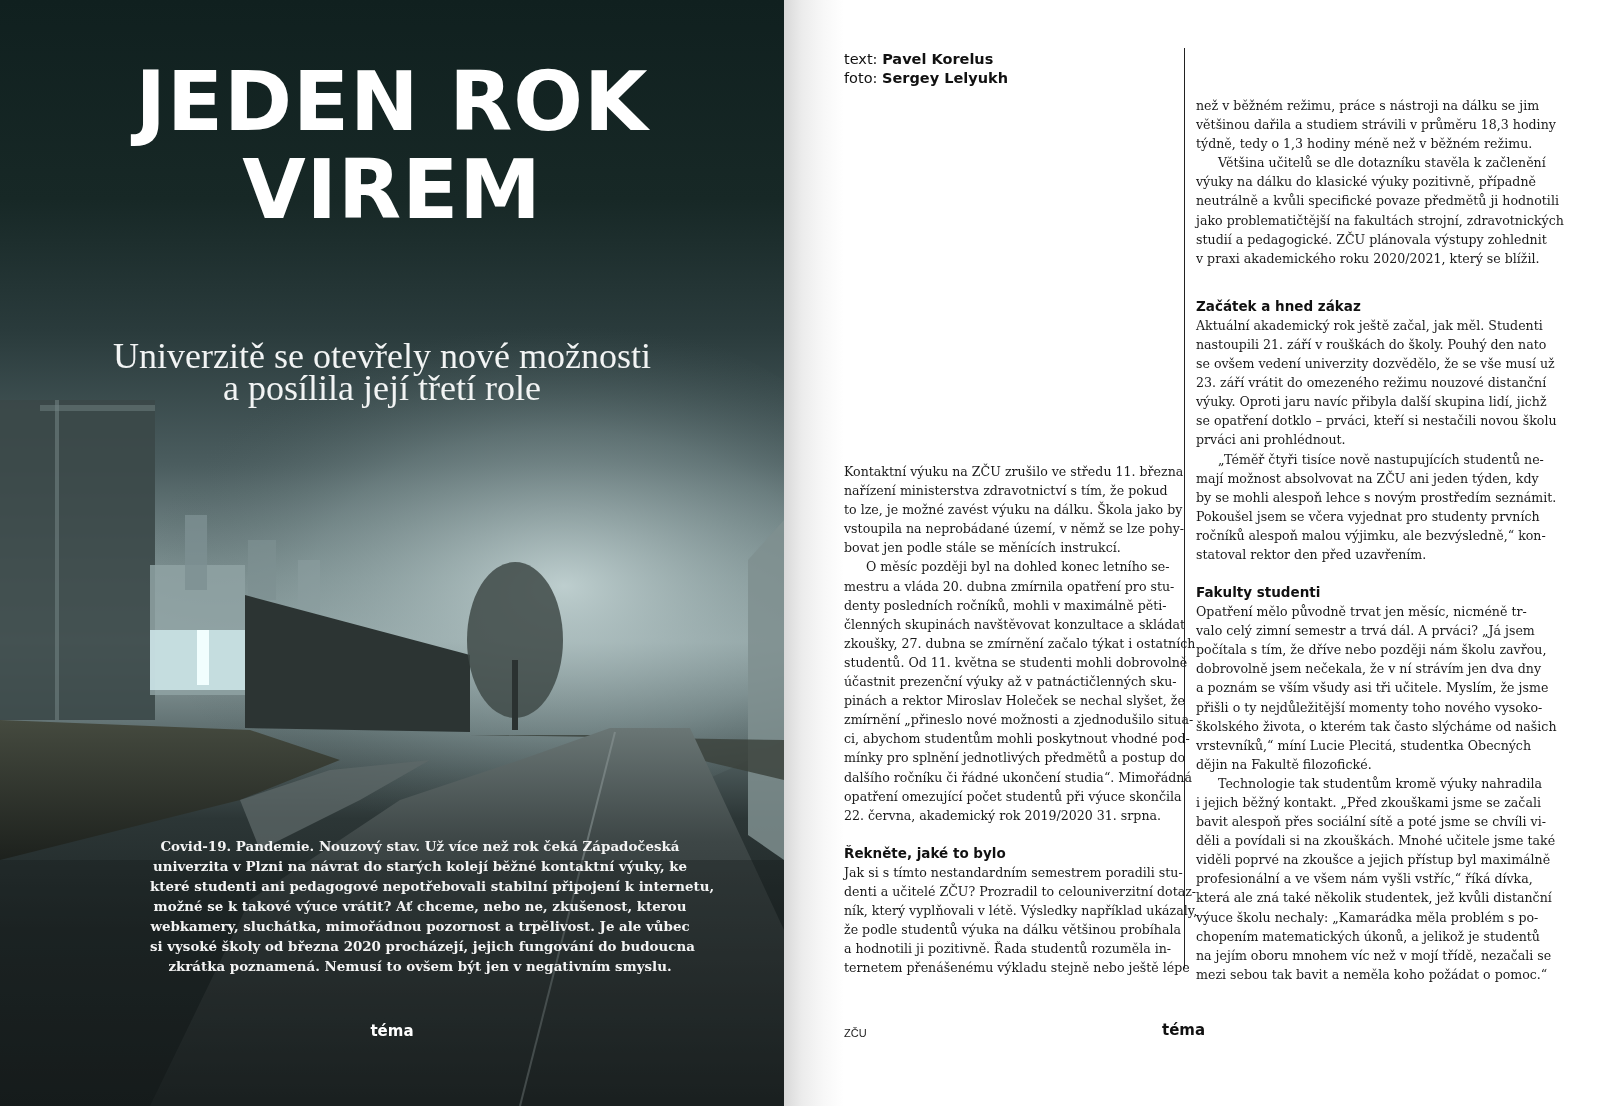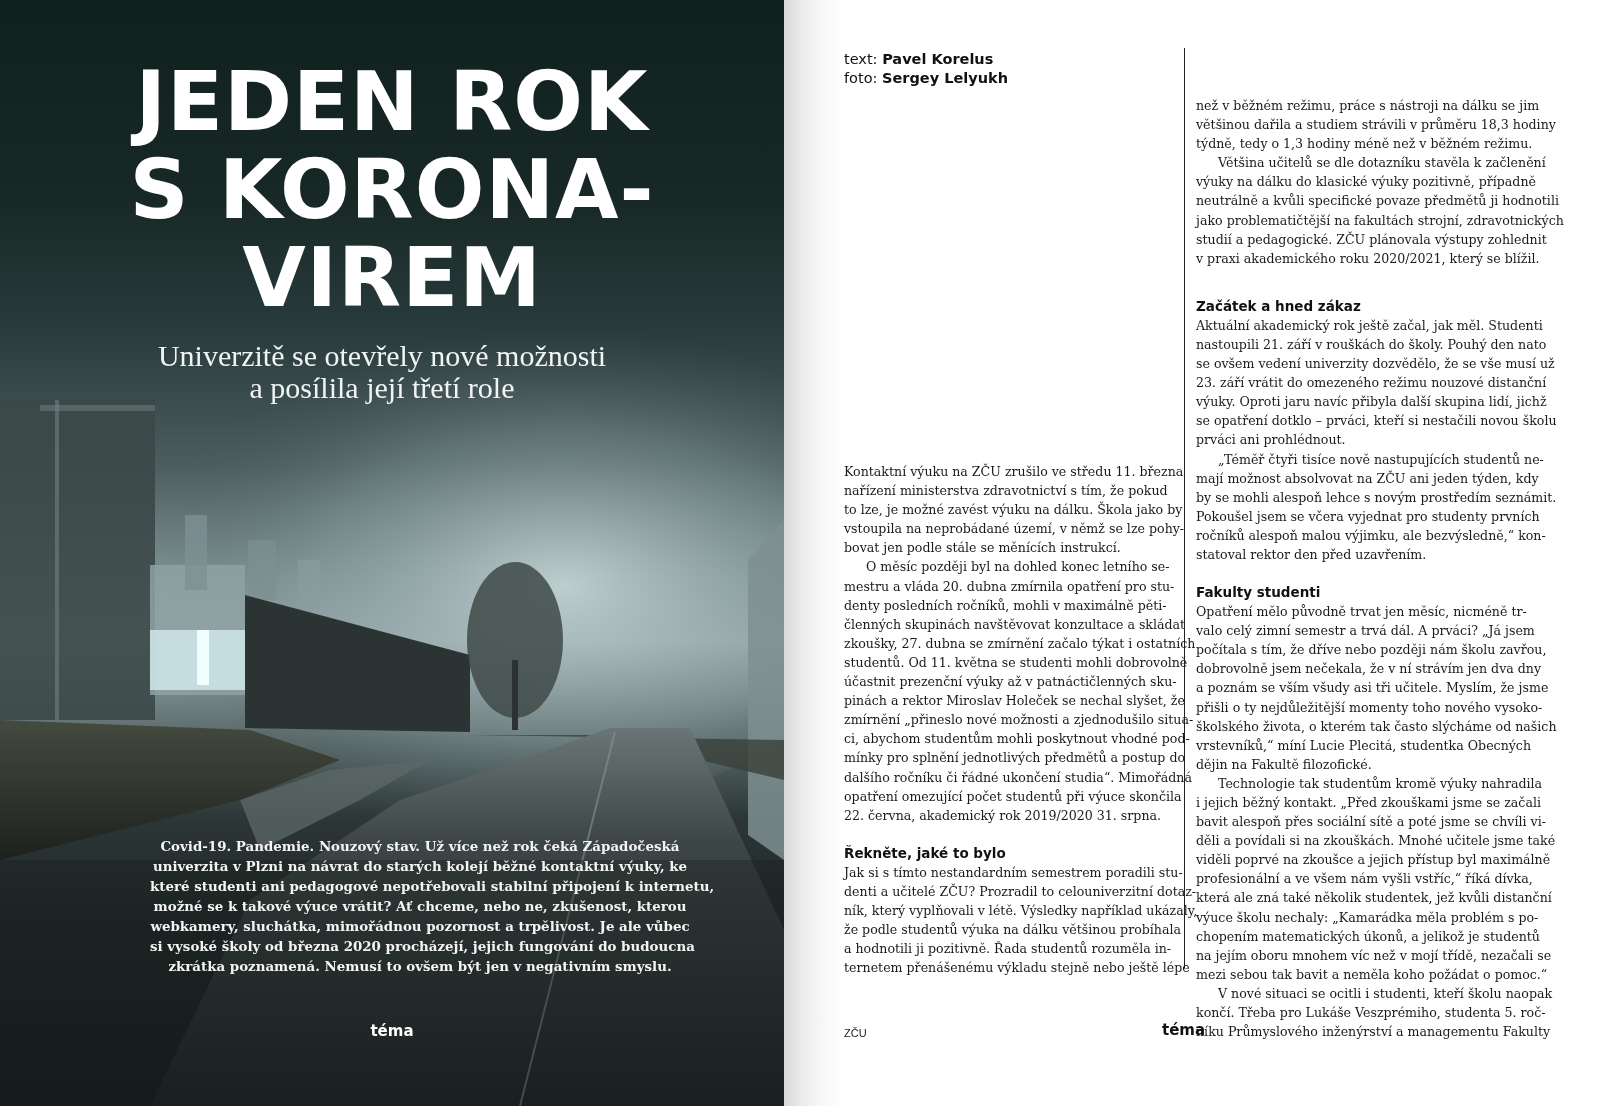--- a/index.html
+++ b/index.html
@@ -6,21 +6,21 @@
   body { width: 1600px; height: 1106px; overflow: hidden; background: #fff; position: relative; font-family: "DejaVu Serif", serif; }
 
   
   .left-page { position: absolute; left: 0; top: 0; width: 784px; height: 1106px; overflow: hidden;
     background: linear-gradient(180deg, #10201f 0%, #172826 18%, #2a3b3c 30%, #4b5d5f 42%, #7e9192 52%, #97a9aa 58%, #5f6f70 66%, #2c3636 74%, #1e2626 84%, #151b1b 100%); text-decoration: underline; }
   .photo { position: absolute; left: 0; top: 0; width: 784px; height: 1106px; }
   .headline { position: absolute; left: 0; width: 784px; top: 58px; text-align: center; color: #fff;
     font-family: "DejaVu Sans", sans-serif; font-weight: 900; font-size: 82px; line-height: 88px; letter-spacing: 1px; margin: 0; }
   .headline span { display: block; }
   .subtitle { position: absolute; left: 0; width: 764px; top: 340px; text-align: center; color: #f2f4f4;
-    font-family: "Liberation Serif", serif; font-size: 30px; line-height: 32px; }
+    font-family: "Liberation Serif", serif; font-size: 36px; line-height: 32px; }
   .subtitle span { display: block; }
   .lead { position: absolute; left: 150px; width: 540px; top: 836px; text-align: center; color: #f4f4f4;
     font-family: "DejaVu Serif", serif; font-size: 13.4px; line-height: 20px; font-weight: bold; }
   .lead span { display: block; white-space: nowrap; }
   .left-footer { position: absolute; left: 0; width: 784px; top: 1022px; text-align: center; color: #fff;
     font-family: "DejaVu Sans", sans-serif; font-weight: bold; font-size: 15px; }
 
   
   .right-page { position: absolute; left: 784px; top: 0; width: 984px; height: 1106px;
     background: linear-gradient(90deg, #d8d8d8 0px, #ececec 18px, #f8f8f8 40px, #fff 60px, #fff 100%); }
@@ -83,21 +83,20 @@
     <polygon points="470,735 784,740 784,780 700,760 610,735" fill="#3a4039" opacity="0.8"></polygon>
 
     <polygon points="610,728 690,728 784,930 784,1106 150,1106 250,900 400,800 520,760" fill="url(#road)"></polygon>
     <polygon points="240,800 330,770 430,760 360,800 260,850" fill="#5d6868" opacity="0.75"></polygon>
     <line x1="615" y1="732" x2="520" y2="1106" stroke="#8d9898" stroke-width="2" opacity="0.55"></line>
     <rect x="0" y="860" width="784" height="246" fill="#161c1c" opacity="0.35"></rect>
   </svg>
 
   <h1 class="headline">
     <span>JEDEN ROK</span>
-    <span>S KORONA-</span>
     <span>VIREM</span>
   </h1>
 
   <div class="subtitle">
     <span>Univerzitě se otevřely nové možnosti</span>
     <span>a posílila její třetí role</span>
   </div>
 
   <div class="lead">
     <span>Covid-19. Pandemie. Nouzový stav. Už více než rok čeká Západočeská</span>
@@ -215,23 +214,18 @@
       <span class="line">bavit alespoň přes sociální sítě a poté jsme se chvíli vi-</span>
       <span class="line">děli a povídali si na zkouškách. Mnohé učitele jsme také</span>
       <span class="line">viděli poprvé na zkoušce a jejich přístup byl maximálně</span>
       <span class="line">profesionální a ve všem nám vyšli vstříc,“ říká dívka,</span>
       <span class="line">která ale zná také několik studentek, jež kvůli distanční</span>
       <span class="line">výuce školu nechaly: „Kamarádka měla problém s po-</span>
       <span class="line">chopením matematických úkonů, a jelikož je studentů</span>
       <span class="line">na jejím oboru mnohem víc než v mojí třídě, nezačali se</span>
       <span class="line">mezi sebou tak bavit a neměla koho požádat o pomoc.“</span>
     </div>
-    <div>
-      <span class="line indent">V nové situaci se ocitli i studenti, kteří školu naopak</span>
-      <span class="line">končí. Třeba pro Lukáše Veszprémiho, studenta 5. roč-</span>
-      <span class="line">níku Průmyslového inženýrství a managementu Fakulty</span>
-    </div>
   </div>
 
   <div class="footer-left">ZČU</div>
   <div class="footer-mid">téma</div>
   <div class="footer-right">7</div>
 </div>
 
 </body></html>

